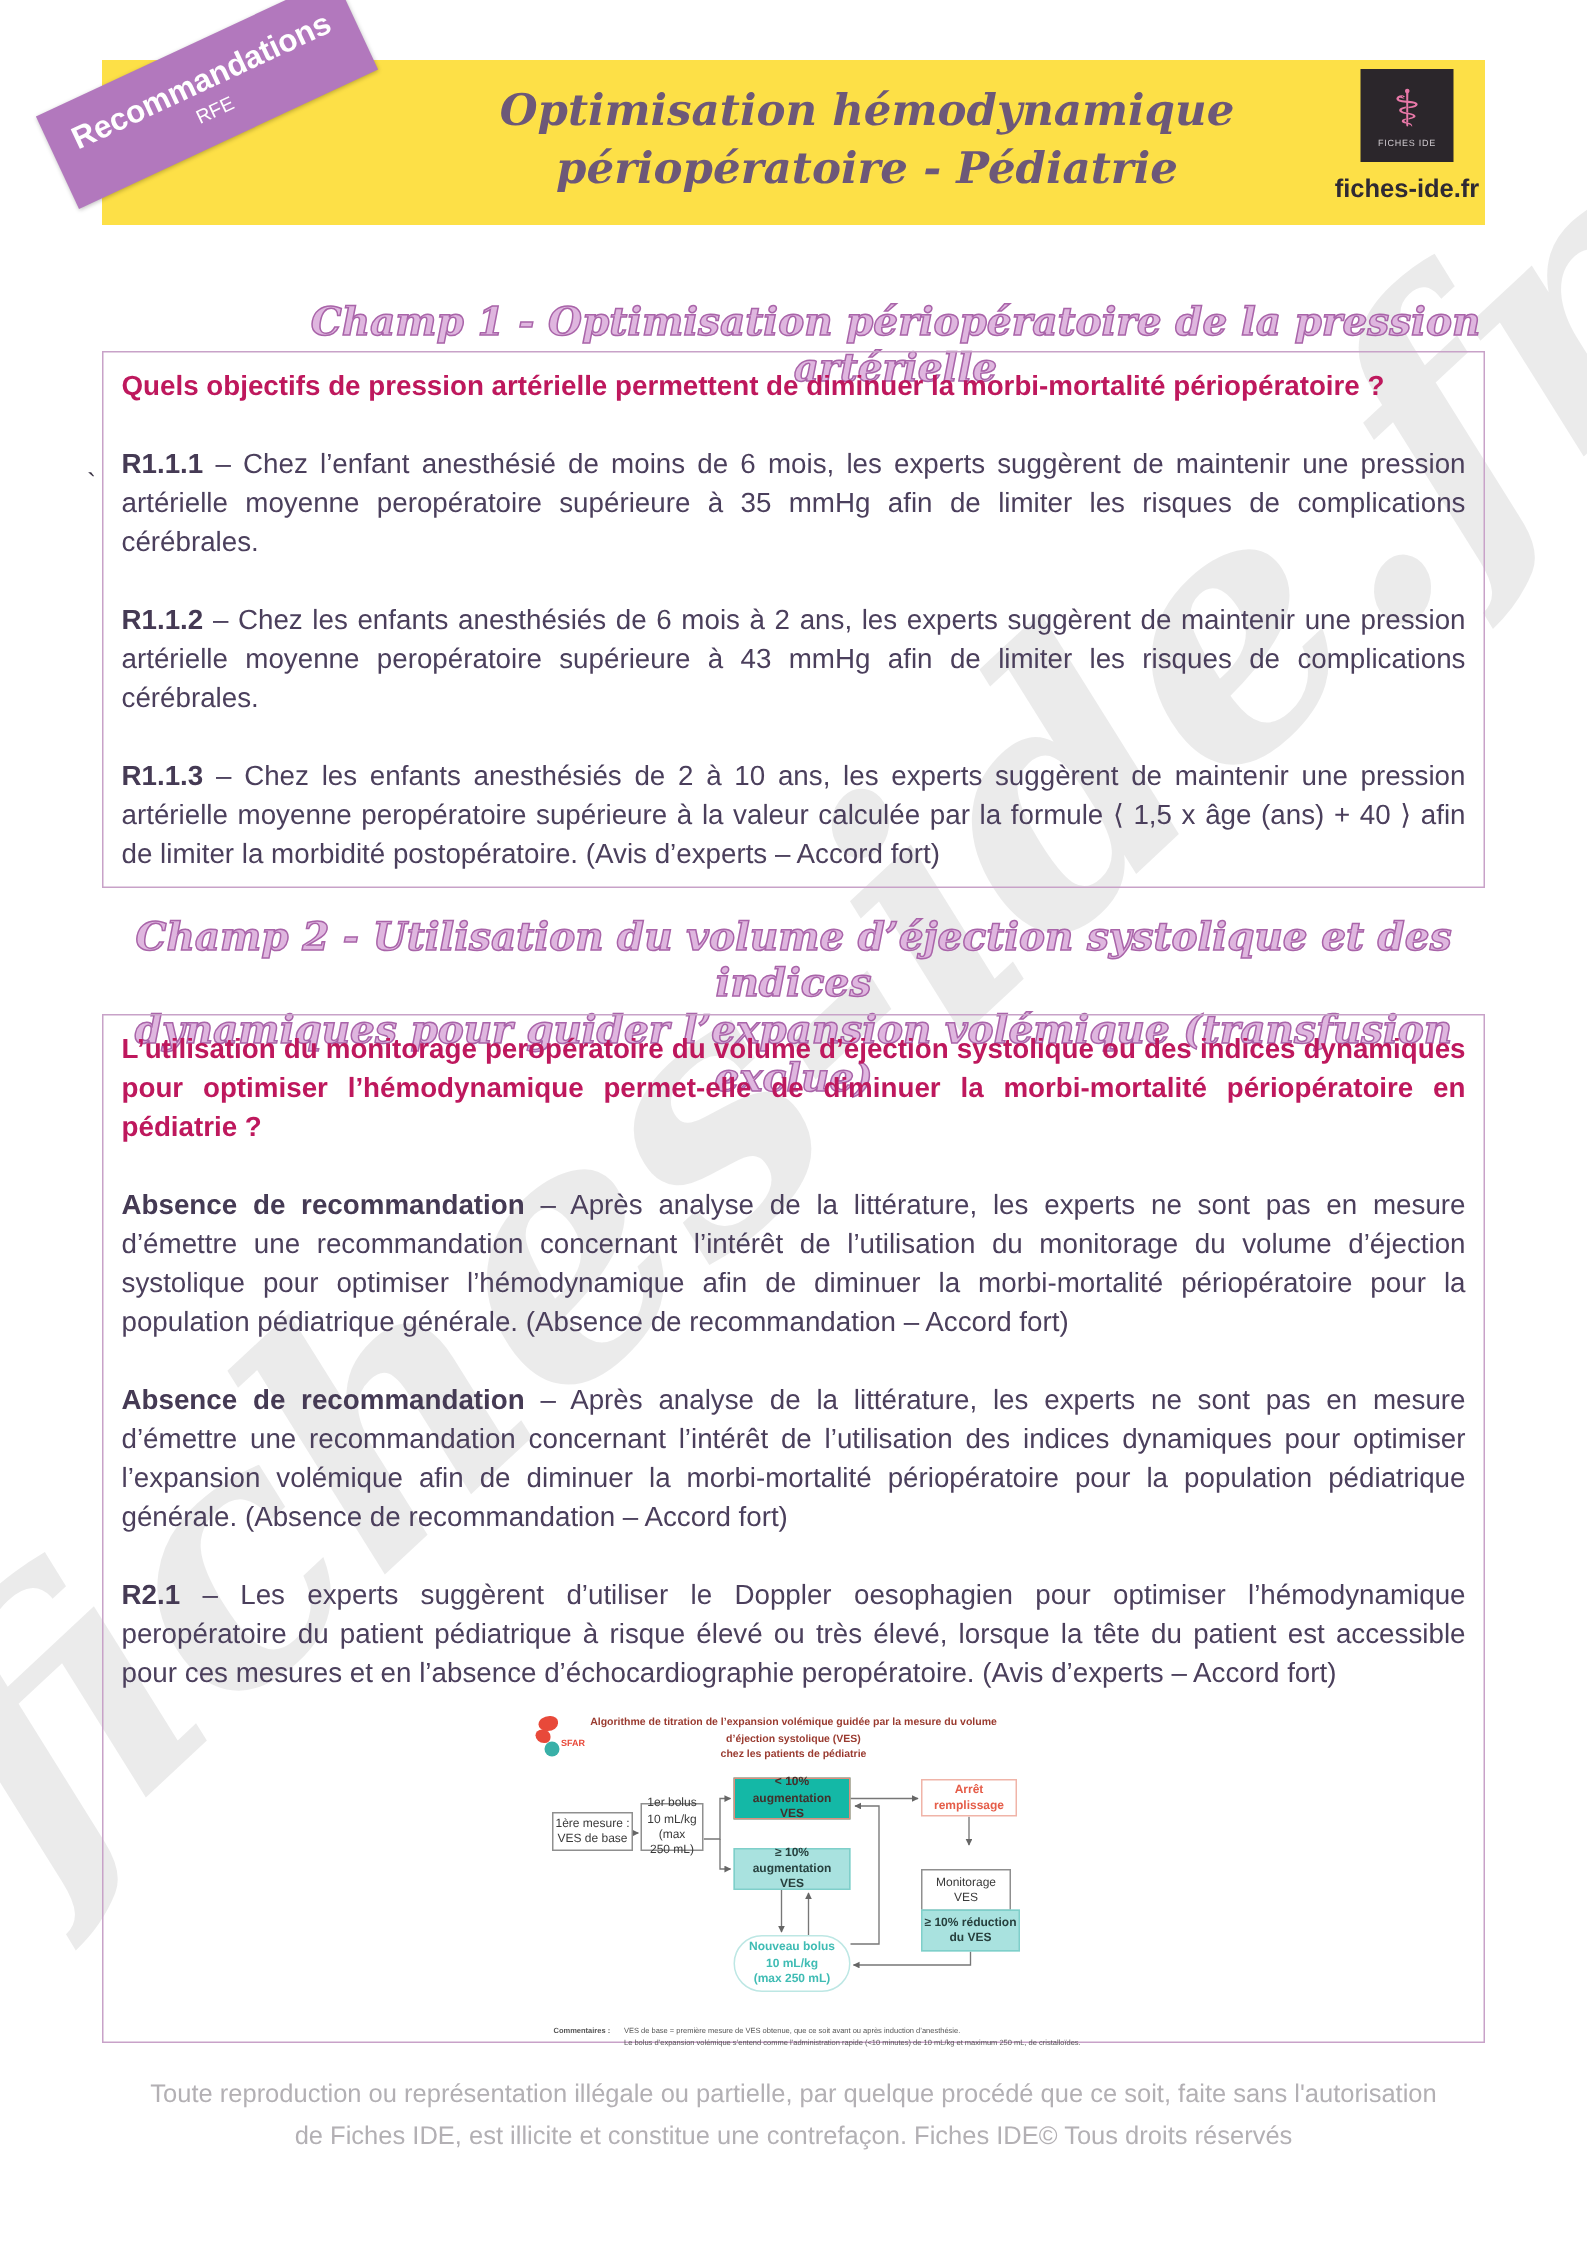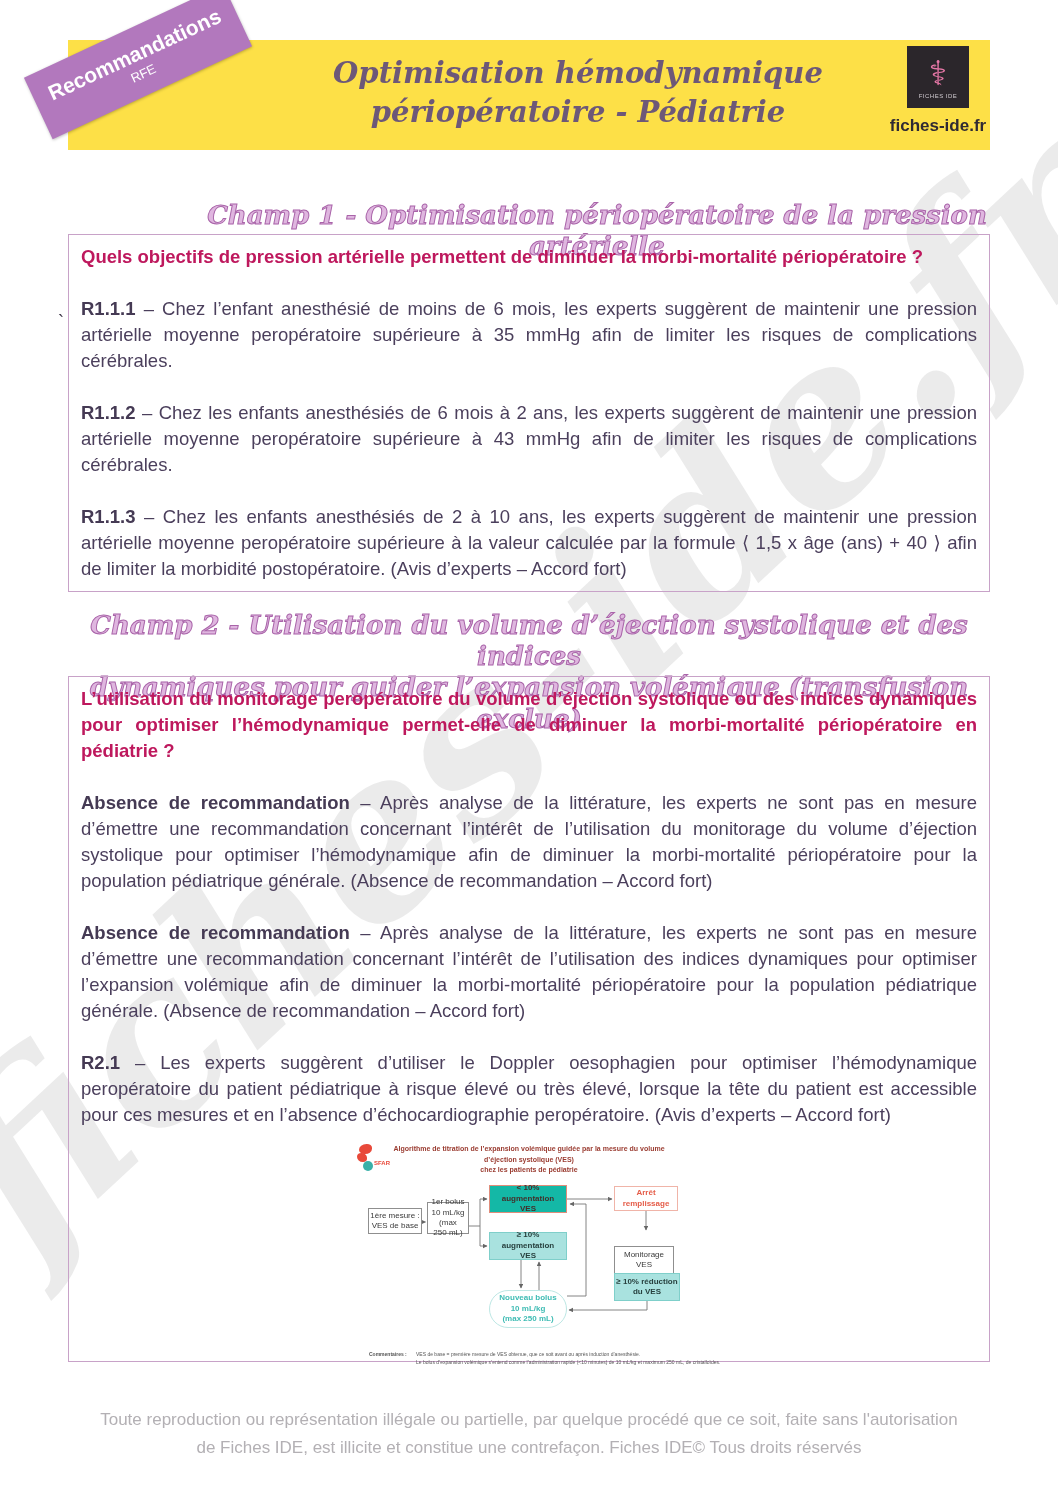--- a/index.html
+++ b/index.html
@@ -186,16 +186,16 @@
 10 mL/kg
 (max 250 mL)</div>
     </div>
     <div class="fc-comments">
       <span class="lbl">Commentaires :</span>
       <span class="txt">VES de base = première mesure de VES obtenue, que ce soit avant ou après induction d’anesthésie.
 Le bolus d’expansion volémique s’entend comme l’administration rapide (&lt;10 minutes) de 10 mL/kg et maximum 250 mL, de cristalloïdes.</span>
     </div>
   </div>
 
-  <div class="footer" style="white-space:pre-line;margin-top:24px;">Toute reproduction ou représentation illégale ou partielle, par quelque procédé que ce soit, faite sans l'autorisation
+  <div class="footer" style="white-space:pre-line;">Toute reproduction ou représentation illégale ou partielle, par quelque procédé que ce soit, faite sans l'autorisation
 de Fiches IDE, est illicite et constitue une contrefaçon. Fiches IDE© Tous droits réservés</div>
 
 </div>
 
 </body></html>

